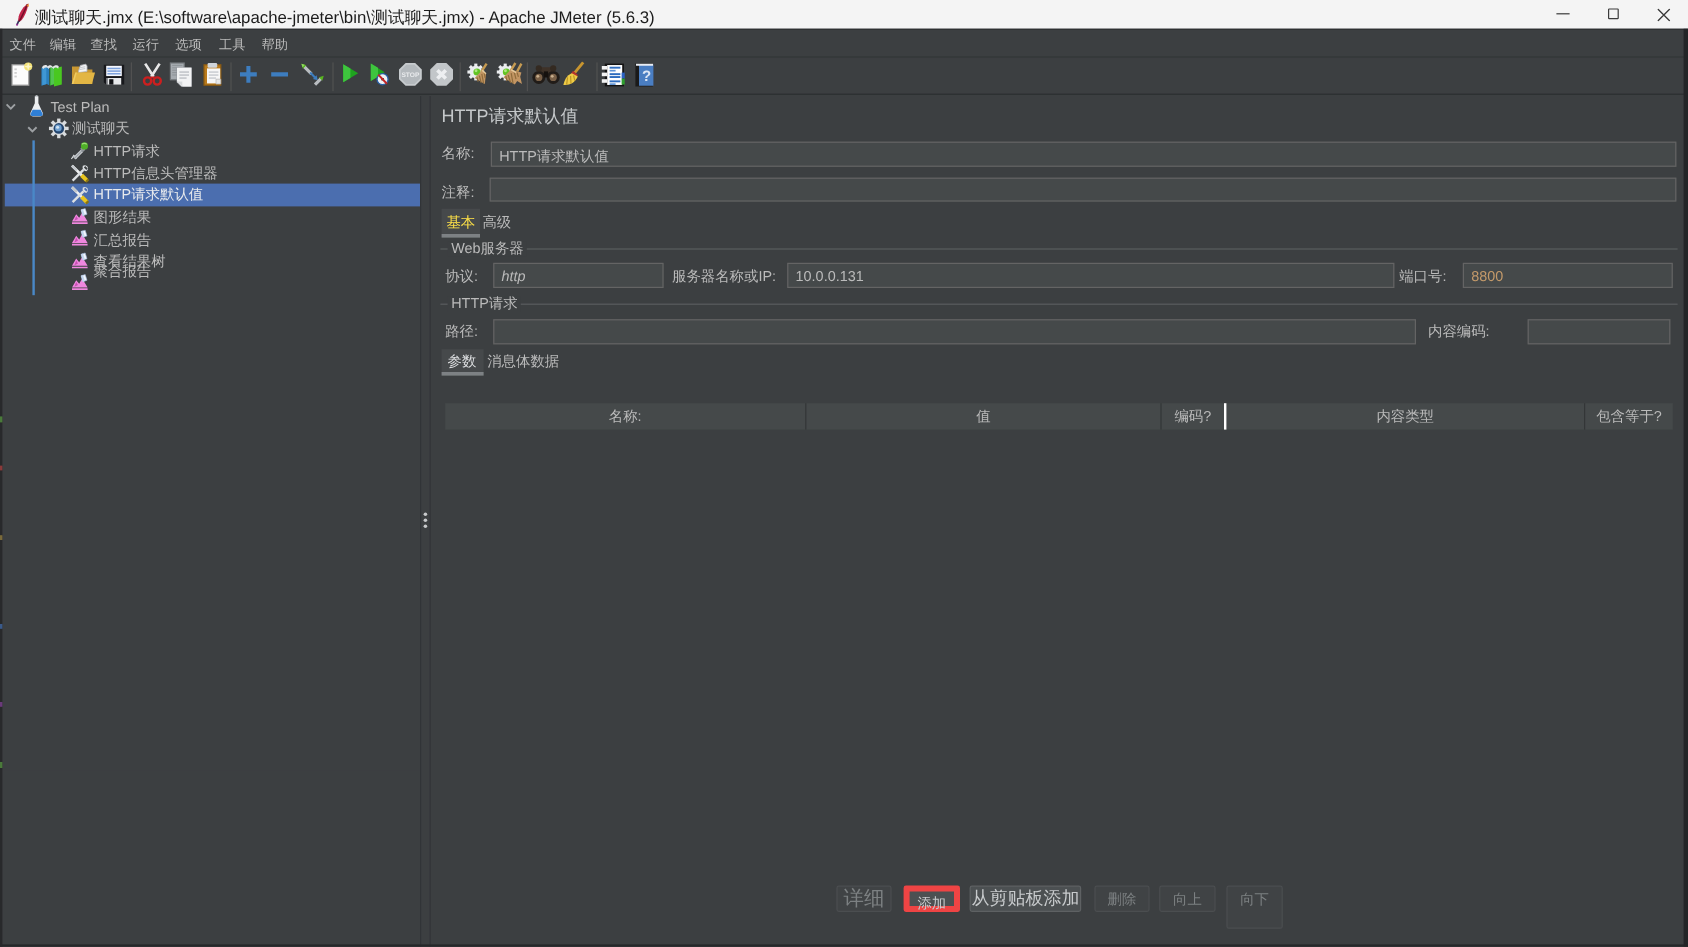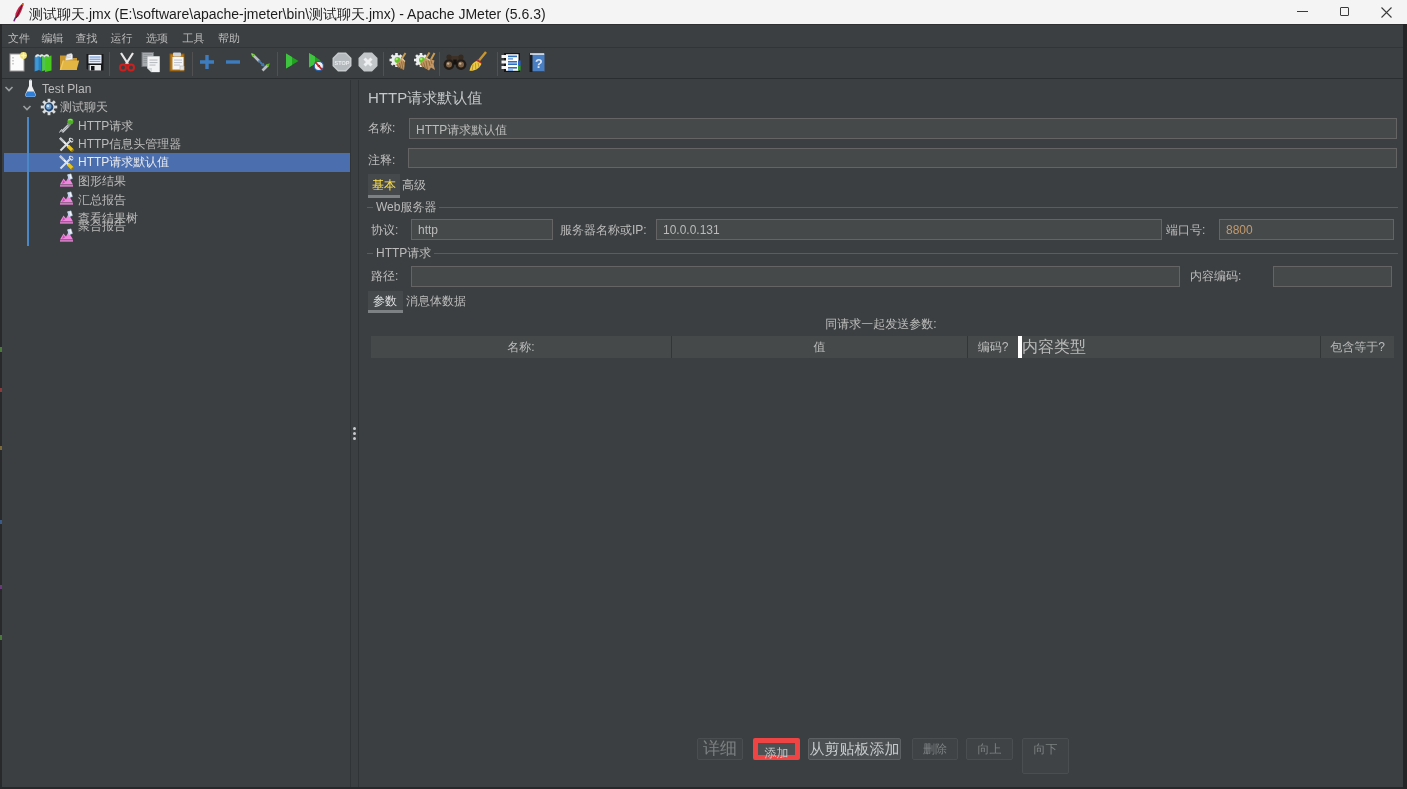--- a/index.html
+++ b/index.html
@@ -356,21 +356,21 @@
   <div class="inp" style="left:49px;top:68px;width:989px;height:20px;"></div>
 
   <div class="abs" style="left:9px;top:94px;width:32px;height:24px;background:#46494b;border-bottom:3px solid #7d8184;"></div>
   <div class="lbl" style="left:13px;top:99px;color:#fde047;">基本</div>
   <div class="lbl" style="left:43px;top:99px;">高级</div>
 
   <div class="abs" style="left:8px;top:127px;width:1031px;height:1px;background:#5a5d5f;"></div>
   <div class="lbl" style="left:14px;top:121px;background:#3c3f41;padding:0 3px;">Web服务器</div>
 
   <div class="lbl" style="left:12px;top:144px;">协议:</div>
-  <div class="inp" style="left:52px;top:139px;width:142px;height:21px;">
+  <div class="inp" style="left:52px;top:139px;width:142px;height:21px;font-style:italic;">
       <span>http</span>
     </div>
   <div class="lbl" style="left:201px;top:144px;">服务器名称或IP:</div>
   <div class="inp" style="left:297px;top:139px;width:506px;height:21px;">
       <span>10.0.0.131</span>
     </div>
   <div class="lbl" style="left:807px;top:144px;">端口号:</div>
   <div class="inp" style="left:860px;top:139px;width:175px;height:21px;">
       <span style="color:#c49a6a;">8800</span>
     </div>
@@ -380,27 +380,26 @@
 
   <div class="lbl" style="left:12px;top:190px;">路径:</div>
   <div class="inp" style="left:52px;top:186px;width:769px;height:21px;"></div>
   <div class="lbl" style="left:831px;top:190px;">内容编码:</div>
   <div class="inp" style="left:914px;top:186px;width:119px;height:21px;"></div>
 
   <div class="abs" style="left:9px;top:211px;width:35px;height:22px;background:#46494b;border-bottom:3px solid #7d8184;"></div>
   <div class="lbl" style="left:14px;top:215px;color:#dcdee0;">参数</div>
   <div class="lbl" style="left:47px;top:215px;">消息体数据</div>
 
-  <div class="lbl" style="left:0;top:238px;width:1044px;text-align:center;">同请求一起发送参数:</div>
 
   <div class="abs" style="left:12px;top:256px;width:1023px;height:22px;background:#45494a;">
     <div class="abs" style="left:0;top:0;width:301px;height:22px;border-right:1px solid #333637;color:#bbbbbb;font-size:12px;text-align:center;line-height:22px;">名称:</div>
     <div class="abs" style="left:301px;top:0;width:296px;height:22px;border-right:1px solid #333637;color:#bbbbbb;font-size:12px;text-align:center;line-height:22px;">值</div>
-    <div class="abs" style="left:597px;top:0;width:54px;height:22px;border-right:4px solid #ffffff;color:#bbbbbb;font-size:12px;text-align:center;line-height:22px;">编码?</div>
-    <div class="abs" style="left:651px;top:0;width:299px;height:22px;border-right:1px solid #333637;color:#bbbbbb;font-size:16px;text-align:left;line-height:22px;">内容类型</div>
+    <div class="abs" style="left:597px;top:0;width:54px;height:22px;border-right:2px solid #ffffff;color:#bbbbbb;font-size:12px;text-align:center;line-height:22px;">编码?</div>
+    <div class="abs" style="left:651px;top:0;width:299px;height:22px;border-right:1px solid #333637;color:#bbbbbb;font-size:12px;text-align:center;line-height:22px;">内容类型</div>
     <div class="abs" style="left:950px;top:0;width:73px;height:22px;color:#bbbbbb;font-size:12px;text-align:center;line-height:22px;">包含等于?</div>
   </div>
 
   <div class="abs" style="left:338px;top:658px;width:46px;height:22px;background:#404345;border:1px solid #4b4e50;border-radius:2px;color:#7c8082;font-size:17px;text-align:center;line-height:20px;">详细</div>
   <div class="abs" style="left:394px;top:658px;width:47px;height:22px;background:#4c5052;border:5px solid #ef4444;border-radius:2px;color:#c7cacc;font-size:12px;text-align:center;line-height:20px;">添加</div>
   <div class="abs" style="left:449px;top:658px;width:93px;height:22px;background:#4c5052;border:1px solid #5e6163;border-radius:2px;color:#c7cacc;font-size:15px;text-align:center;line-height:20px;">从剪贴板添加</div>
   <div class="abs" style="left:553px;top:658px;width:46px;height:22px;background:#404345;border:1px solid #4b4e50;border-radius:2px;color:#7c8082;font-size:12px;text-align:center;line-height:20px;">删除</div>
   <div class="abs" style="left:607px;top:658px;width:47px;height:22px;background:#404345;border:1px solid #4b4e50;border-radius:2px;color:#7c8082;font-size:12px;text-align:center;line-height:20px;">向上</div>
   <div class="abs" style="left:663px;top:658px;width:47px;height:36px;background:#404345;border:1px solid #4b4e50;border-radius:2px;color:#7c8082;font-size:12px;text-align:center;line-height:20px;">向下</div>
 </div>

